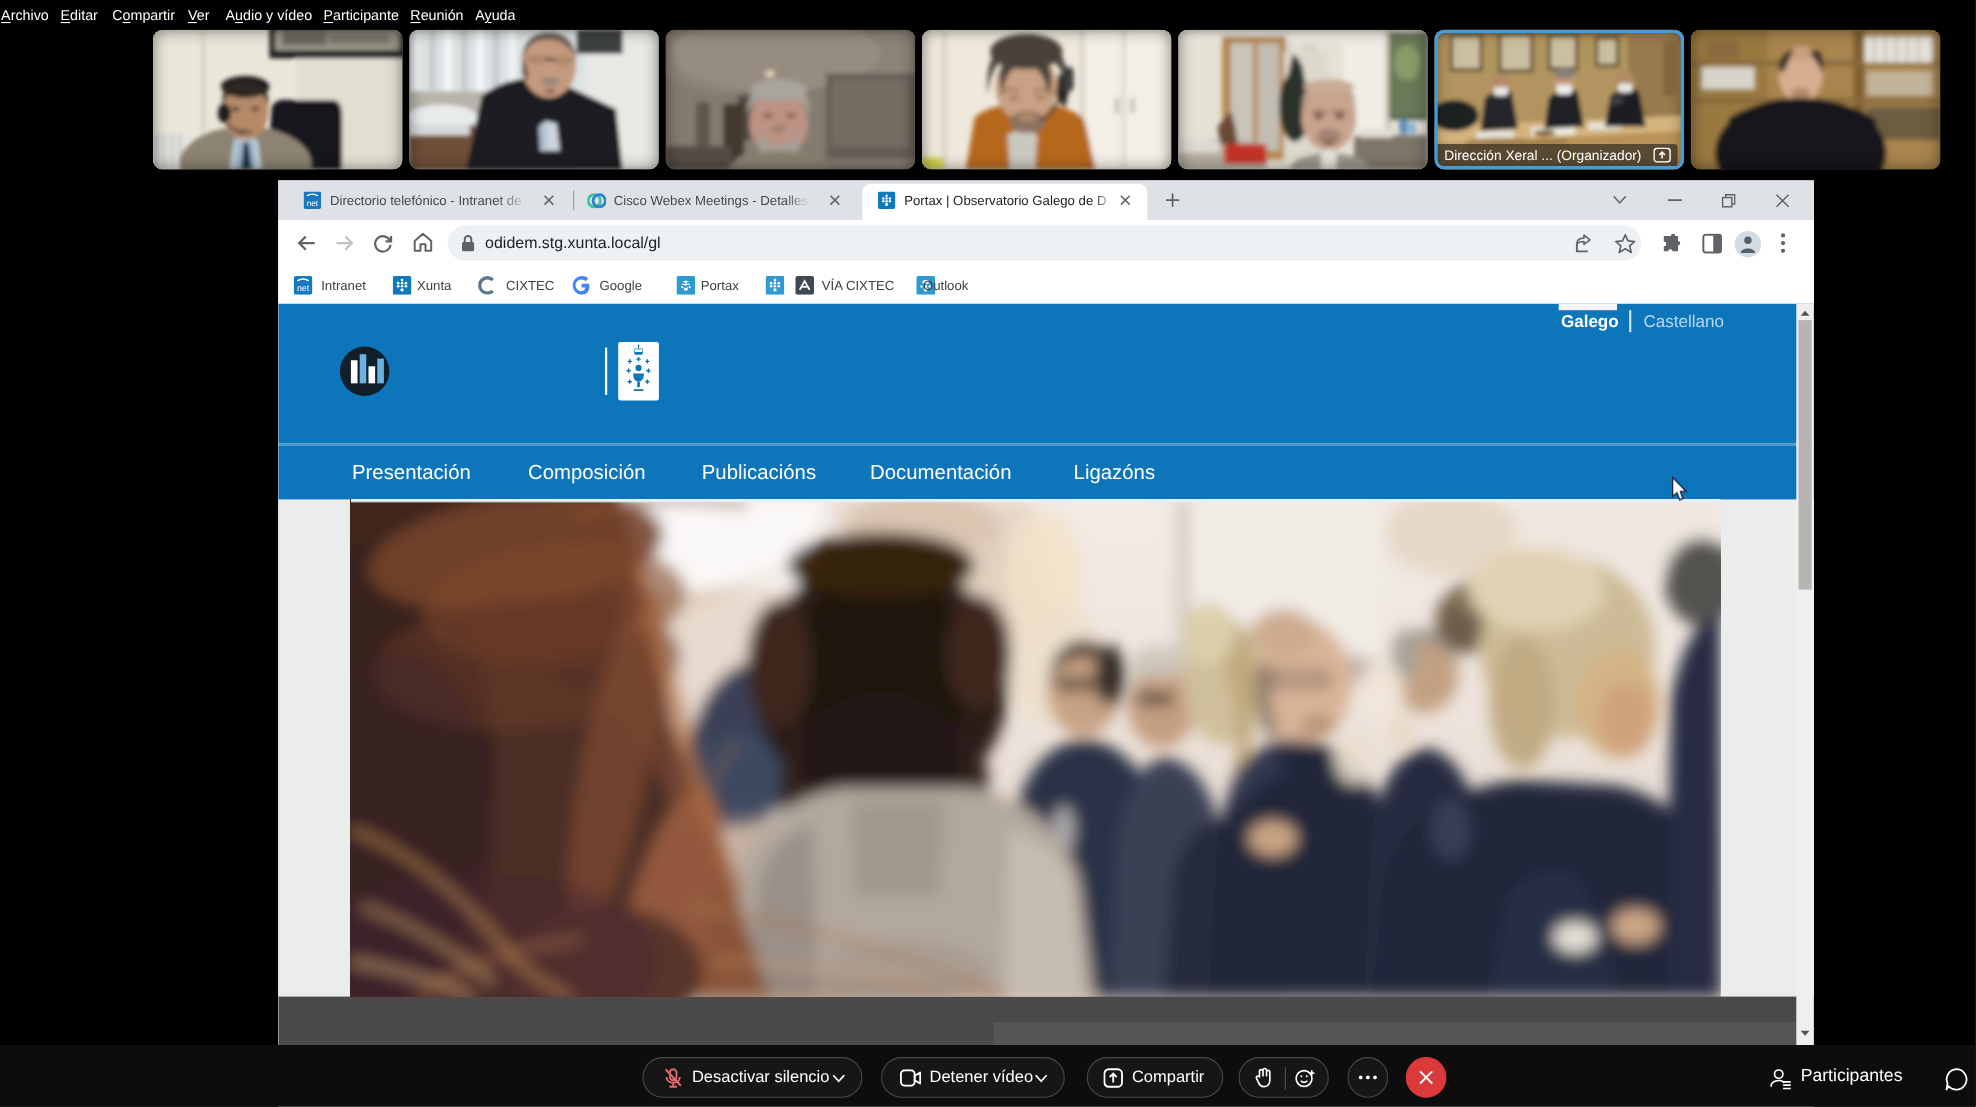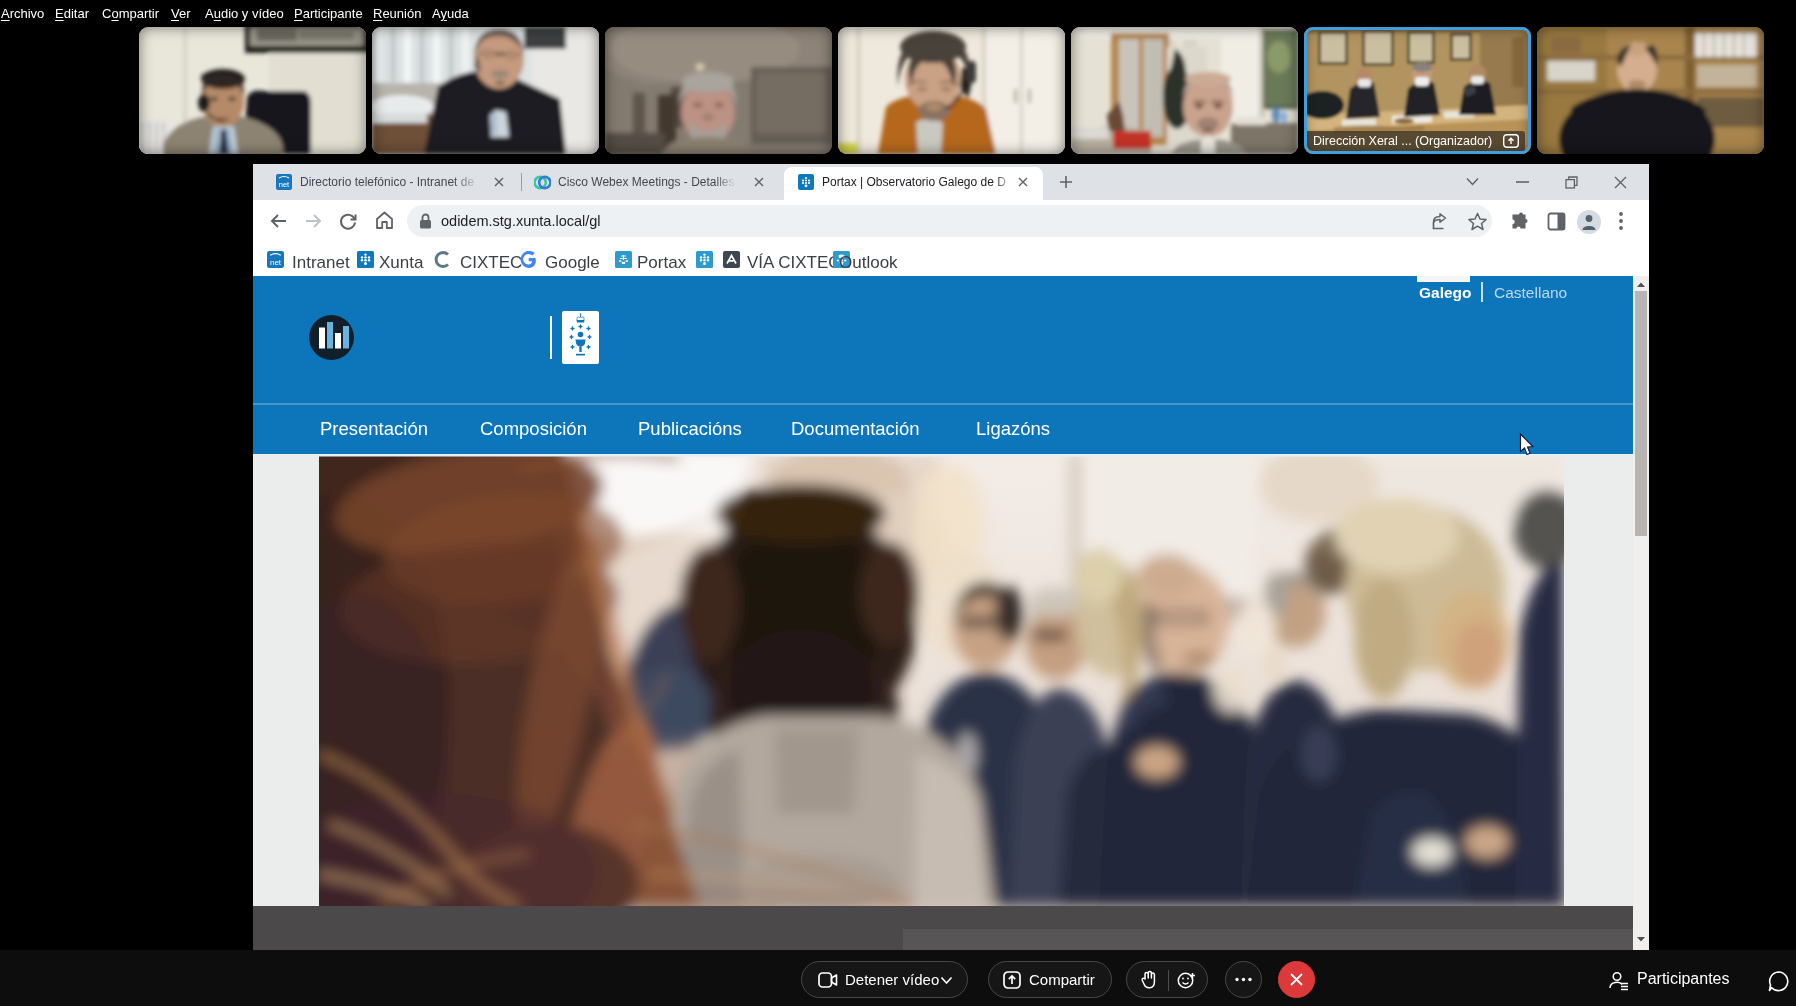--- a/index.html
+++ b/index.html
@@ -14,21 +14,21 @@
          background:#222;}
   .thumb > svg{display:block;width:100%;height:100%;}
   .vig{position:absolute;inset:0;border-radius:9px;box-shadow:inset 0 0 14px rgba(0,0,0,0.5);pointer-events:none;}
   
   #browser{position:absolute;left:253px;top:164px;width:1396px;height:786px;background:#fff;}
   #tabbar{position:absolute;left:0;top:0;width:100%;height:36px;background:#dee1e6;}
   #toolbar{position:absolute;left:0;top:36px;width:100%;height:43px;background:#fff;}
   #bookmarks{position:absolute;left:0;top:79px;width:100%;height:33px;background:#fff;}
   #page{position:absolute;left:0;top:112px;width:100%;height:754px;background:#ebecec;overflow:hidden;}
   .tabtxt{position:absolute;top:11px;font-size:12px;color:#45494d;white-space:nowrap;overflow:hidden;}
-  .bmtxt{position:absolute;top:10px;font-size:17px;color:#3c4043;white-space:nowrap;}
+  .bmtxt{position:absolute;top:10px;font-size:12px;color:#3c4043;white-space:nowrap;}
   .xg{position:absolute;top:8px;}
   
   #controlbar{position:absolute;left:0;top:950px;width:1796px;height:56px;background:#0d0d0d;}
   .pill{position:absolute;top:11px;height:37px;border:1px solid #484848;border-radius:19px;
         background:#161616;color:#fff;font-size:15px;box-sizing:border-box;}
   .circ{position:absolute;top:11px;width:37px;height:37px;border:1px solid #484848;border-radius:50%;
         background:#161616;box-sizing:border-box;}
 </style>
 </head>
 <body>
@@ -688,20 +688,31 @@
           <path d="M4 9 L8 4.5 L12 9 Z" fill="#505050"></path>
         </svg>
       <div style="position:absolute;left:1382px;top:15px;width:12px;height:245px;background:#b7b4b1"></div>
       <svg style="position:absolute;left:1380px;top:656px" width="16" height="14" viewBox="0 0 16 14">
           <path d="M4 5 L8 9.5 L12 5 Z" fill="#505050"></path>
         </svg>
     </div>
   </div>
 
   <div id="controlbar">
+    <div class="pill" style="left:584px;width:200px">
+      <svg style="position:absolute;left:17px;top:8px" width="20" height="20" viewBox="0 0 20 20">
+        <rect x="7" y="2" width="6" height="10" rx="3" fill="none" stroke="#e06a70" stroke-width="1.7"></rect>
+        <path d="M4 9 C4 16 16 16 16 9 M10 14.5 L10 18 M6.5 18 L13.5 18" stroke="#e06a70" stroke-width="1.7" fill="none"></path>
+        <path d="M3 2 L17 17" stroke="#e06a70" stroke-width="1.8"></path>
+      </svg>
+      <span style="position:absolute;left:44px;top:9px">Desactivar silencio</span>
+      <svg style="position:absolute;right:14px;top:14px" width="13" height="9" viewBox="0 0 13 9">
+          <path d="M1.5 1.5 L6.5 7 L11.5 1.5" stroke="#fff" stroke-width="1.6" fill="none"></path>
+        </svg>
+    </div>
     <div class="pill" style="left:801px;width:167px">
       <svg style="position:absolute;left:16px;top:10px" width="20" height="16" viewBox="0 0 20 16">
         <rect x="1" y="1" width="12.5" height="14" rx="3.5" fill="none" stroke="#fff" stroke-width="1.7"></rect>
         <path d="M13.5 6 L18.5 3 L18.5 13 L13.5 10 Z" fill="none" stroke="#fff" stroke-width="1.6" stroke-linejoin="round"></path>
       </svg>
       <span style="position:absolute;left:43px;top:9px">Detener vídeo</span>
       <svg style="position:absolute;right:14px;top:14px" width="13" height="9" viewBox="0 0 13 9">
           <path d="M1.5 1.5 L6.5 7 L11.5 1.5" stroke="#fff" stroke-width="1.6" fill="none"></path>
         </svg>
     </div>

